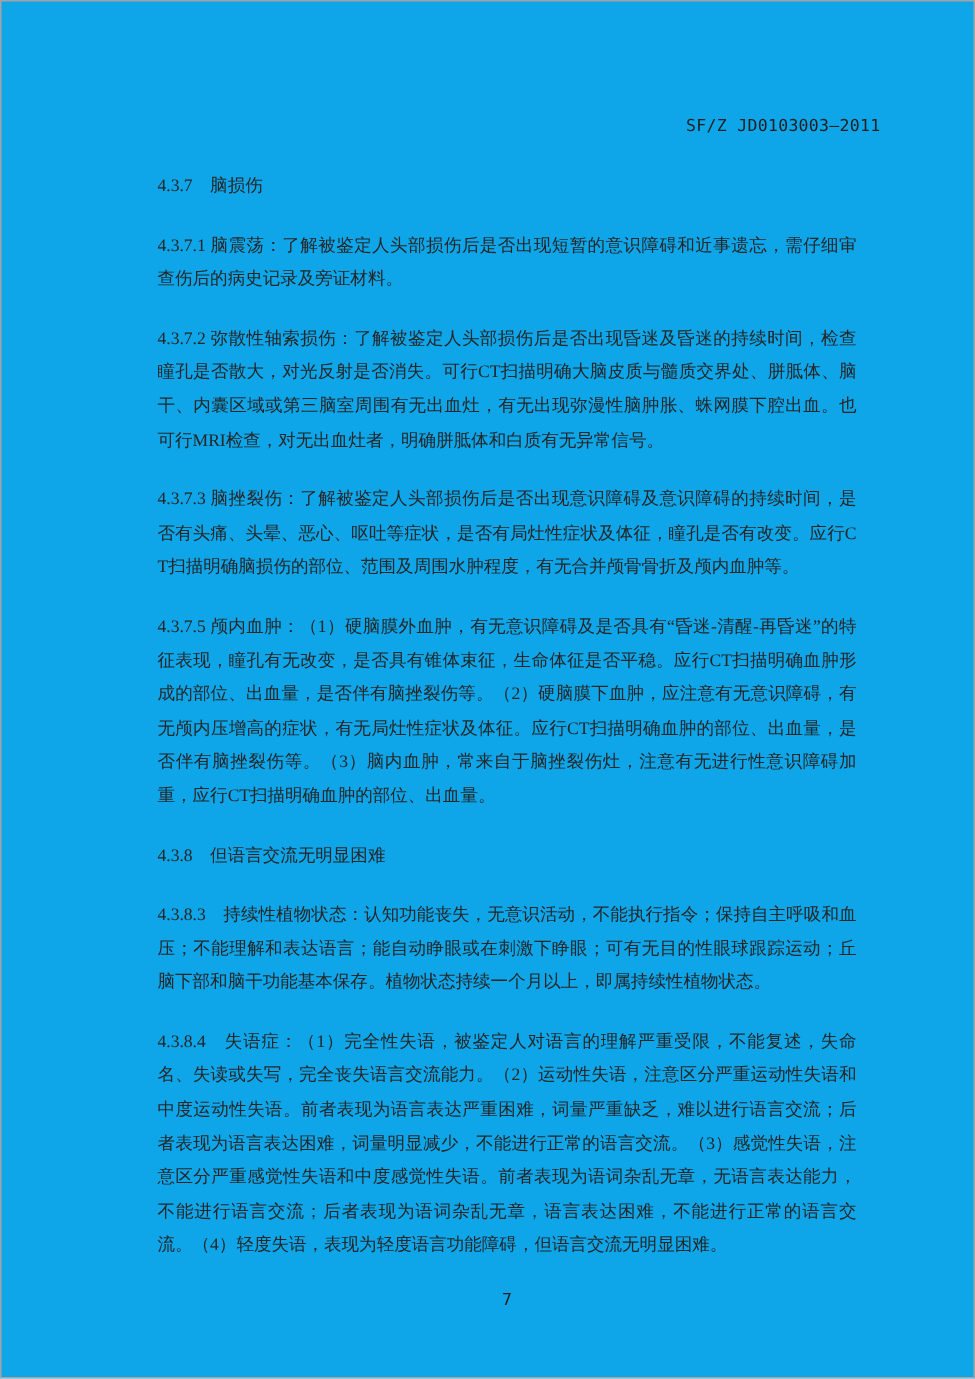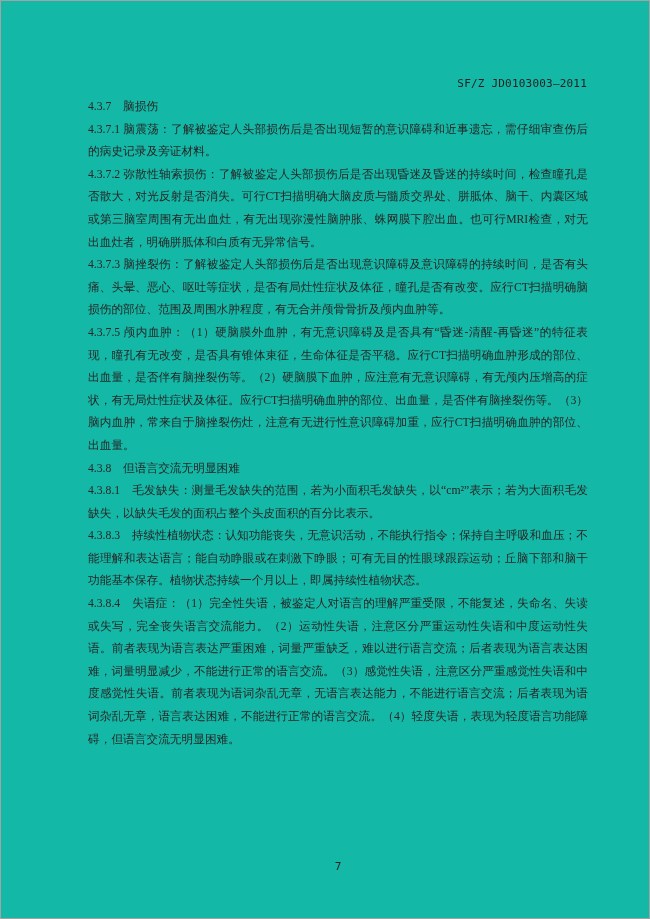--- a/index.html
+++ b/index.html
@@ -5,21 +5,21 @@
   html, body {
     margin: 0;
     padding: 0;
     background: #ffffff;
   }
   .page {
     position: relative;
     width: 650px;
     height: 919px;
     box-sizing: border-box;
-    background: #14b8a6;
+    background: #0ea5e9;
     border: 1px solid #a3a3a3;
     overflow: hidden;
     font-family: "Liberation Serif", "DejaVu Serif", serif;
     color: #262626;
   }
   .doc-header {
     position: absolute;
     top: 76px;
     right: 62px;
     font-family: "DejaVu Sans Mono", "Liberation Mono", monospace;
@@ -27,21 +27,21 @@
     letter-spacing: 0.2px;
     color: #1f1f1f;
   }
   .doc-body {
     position: absolute;
     top: 95px;
     left: 87px;
     width: 500px;
   }
   .doc-body p {
-    margin: 0;
+    margin: 17px;
     font-size: 11.7px;
     line-height: 22.6px;
     text-align: justify;
     text-justify: inter-ideograph;
     word-break: break-all;
   }
   .doc-body p.heading {
     text-align: left;
   }
   .doc-footer {
@@ -61,19 +61,18 @@
 <div class="page">
   <div class="doc-header">SF/Z JD0103003—2011</div>
 
   <div class="doc-body">
       <p class="heading">4.3.7　脑损伤</p>
       <p class="para">4.3.7.1 脑震荡：了解被鉴定人头部损伤后是否出现短暂的意识障碍和近事遗忘，需仔细审查伤后的病史记录及旁证材料。</p>
       <p class="para">4.3.7.2 弥散性轴索损伤：了解被鉴定人头部损伤后是否出现昏迷及昏迷的持续时间，检查瞳孔是否散大，对光反射是否消失。可行CT扫描明确大脑皮质与髓质交界处、胼胝体、脑干、内囊区域或第三脑室周围有无出血灶，有无出现弥漫性脑肿胀、蛛网膜下腔出血。也可行MRI检查，对无出血灶者，明确胼胝体和白质有无异常信号。</p>
       <p class="para">4.3.7.3 脑挫裂伤：了解被鉴定人头部损伤后是否出现意识障碍及意识障碍的持续时间，是否有头痛、头晕、恶心、呕吐等症状，是否有局灶性症状及体征，瞳孔是否有改变。应行CT扫描明确脑损伤的部位、范围及周围水肿程度，有无合并颅骨骨折及颅内血肿等。</p>
       <p class="para">4.3.7.5 颅内血肿：（1）硬脑膜外血肿，有无意识障碍及是否具有“昏迷-清醒-再昏迷”的特征表现，瞳孔有无改变，是否具有锥体束征，生命体征是否平稳。应行CT扫描明确血肿形成的部位、出血量，是否伴有脑挫裂伤等。（2）硬脑膜下血肿，应注意有无意识障碍，有无颅内压增高的症状，有无局灶性症状及体征。应行CT扫描明确血肿的部位、出血量，是否伴有脑挫裂伤等。（3）脑内血肿，常来自于脑挫裂伤灶，注意有无进行性意识障碍加重，应行CT扫描明确血肿的部位、出血量。</p>
       <p class="heading">4.3.8　但语言交流无明显困难</p>
-      <p class="para">4.3.8.1　毛发缺失：测量毛发缺失的范围，若为小面积毛发缺失，以“cm²”表示；若为大面积毛发缺失，以缺失毛发的面积占整个头皮面积的百分比表示。</p>
       <p class="para">4.3.8.3　持续性植物状态：认知功能丧失，无意识活动，不能执行指令；保持自主呼吸和血压；不能理解和表达语言；能自动睁眼或在刺激下睁眼；可有无目的性眼球跟踪运动；丘脑下部和脑干功能基本保存。植物状态持续一个月以上，即属持续性植物状态。</p>
       <p class="para">4.3.8.4　失语症：（1）完全性失语，被鉴定人对语言的理解严重受限，不能复述，失命名、失读或失写，完全丧失语言交流能力。（2）运动性失语，注意区分严重运动性失语和中度运动性失语。前者表现为语言表达严重困难，词量严重缺乏，难以进行语言交流；后者表现为语言表达困难，词量明显减少，不能进行正常的语言交流。（3）感觉性失语，注意区分严重感觉性失语和中度感觉性失语。前者表现为语词杂乱无章，无语言表达能力，不能进行语言交流；后者表现为语词杂乱无章，语言表达困难，不能进行正常的语言交流。（4）轻度失语，表现为轻度语言功能障碍，但语言交流无明显困难。</p>
     </div>
 
   <div class="doc-footer">7</div>
 </div>
 
 </body></html>

